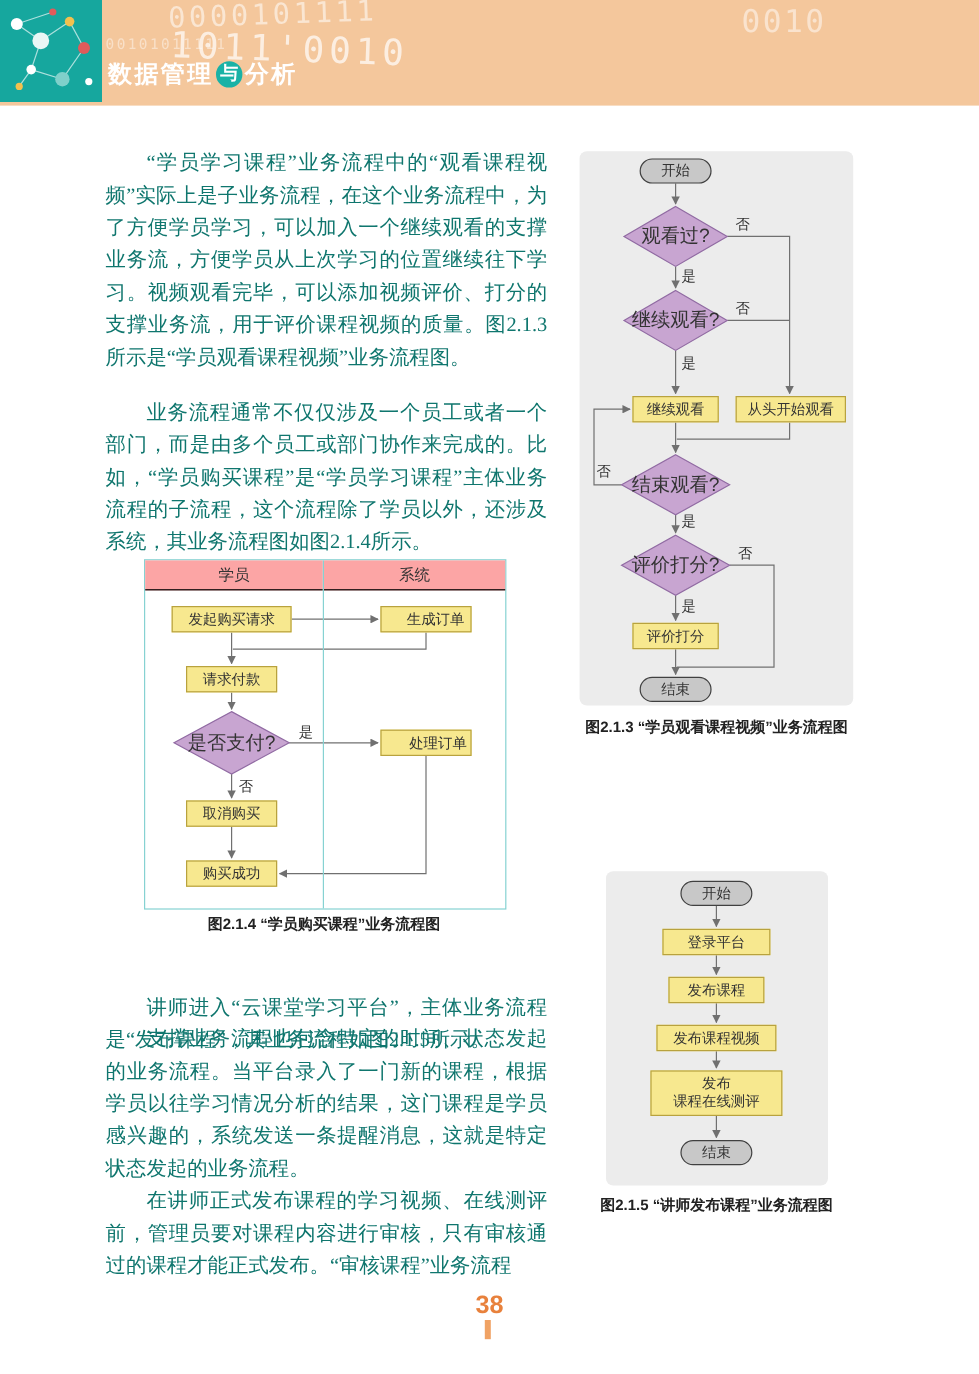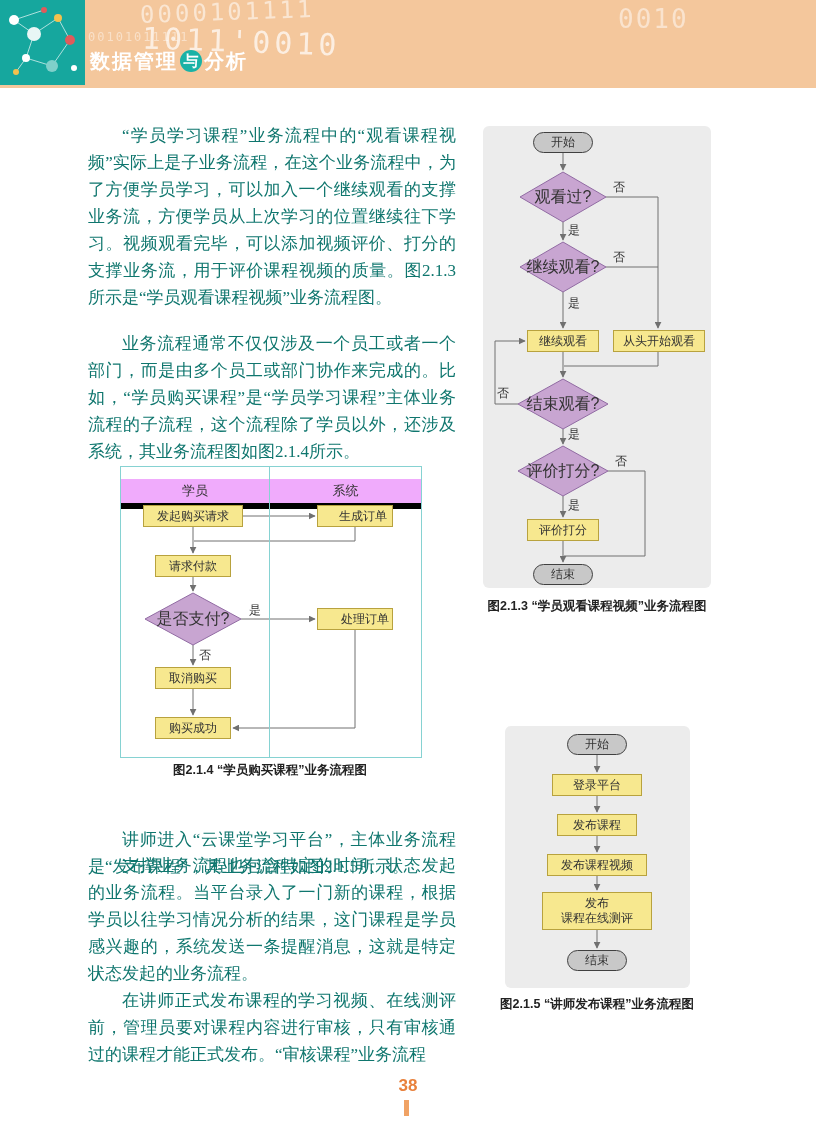--- a/index.html
+++ b/index.html
@@ -25,21 +25,21 @@
   .para{position:absolute;left:88px;width:368px;font-family:"Liberation Serif",serif;
         font-size:17px;line-height:27px;color:#0f766e;text-align:justify;text-indent:2em;}
   .p1{top:122px;} .p2{top:330px;} .p3{top:826px;} .p4{top:852px;} .p5{top:987px;}
 
   
   .fig{position:absolute;background:#ececec;border-radius:6px;}
   .fig213{left:483px;top:126px;width:228px;height:462px;}
   .fig215{left:505px;top:726px;width:185px;height:262px;}
   .swimlane{position:absolute;left:120px;top:466px;width:300px;height:290px;
             background:#fff;border:1px solid #86d2d2;}
-  .lane-head{position:absolute;top:12px;height:24px;background:#f0abfc;border-bottom:6px solid #000000;
+  .lane-head{position:absolute;top:0;height:24px;background:#fca5a5;border-bottom:1px solid #000000;
              display:flex;align-items:center;justify-content:center;font-size:13px;color:#333;}
   .lh-left{left:0;width:148px;} .lh-right{left:149px;right:0;}
   .vdiv{position:absolute;left:148px;top:0;bottom:0;width:1px;background:#86d2d2;}
   .wires{position:absolute;left:0;top:0;pointer-events:none;}
 
   .ybox{position:absolute;height:22px;background:#f7e88f;border:1px solid #b8a23e;
         display:flex;align-items:center;justify-content:center;font-size:12px;color:#333;
         white-space:nowrap;box-sizing:border-box;}
   .ybox.tall{height:38px;white-space:pre-line;text-align:center;line-height:15px;}
   .stadium{position:absolute;width:60px;height:21px;background:#c8c8c8;border:1px solid #404040;
@@ -49,21 +49,21 @@
          font-size:16px;color:#333;pointer-events:none;}
   .elabel{position:absolute;font-size:12px;color:#333;line-height:14px;}
 
   .caption{position:absolute;font-size:12.5px;font-weight:bold;color:#222;text-align:center;}
   .cap214{left:120px;top:762px;width:300px;}
   .cap213{left:470px;top:598px;width:254px;}
   .cap215{left:478px;top:996px;width:238px;}
 
   
   .pageno{position:absolute;left:0;right:0;top:1076px;text-align:center;color:#e8813c;
-          font-size:17px;font-weight:bold;}
+          font-size:21px;font-weight:bold;}
   .pagebar{position:absolute;left:404px;top:1100px;width:5px;height:16px;background:#f0a264;}
 </style>
 </head>
 <body>
 
 <div class="page">
 
   <header class="banner">
     <div class="logo">
       <svg width="85" height="85" viewBox="0 0 85 85">

